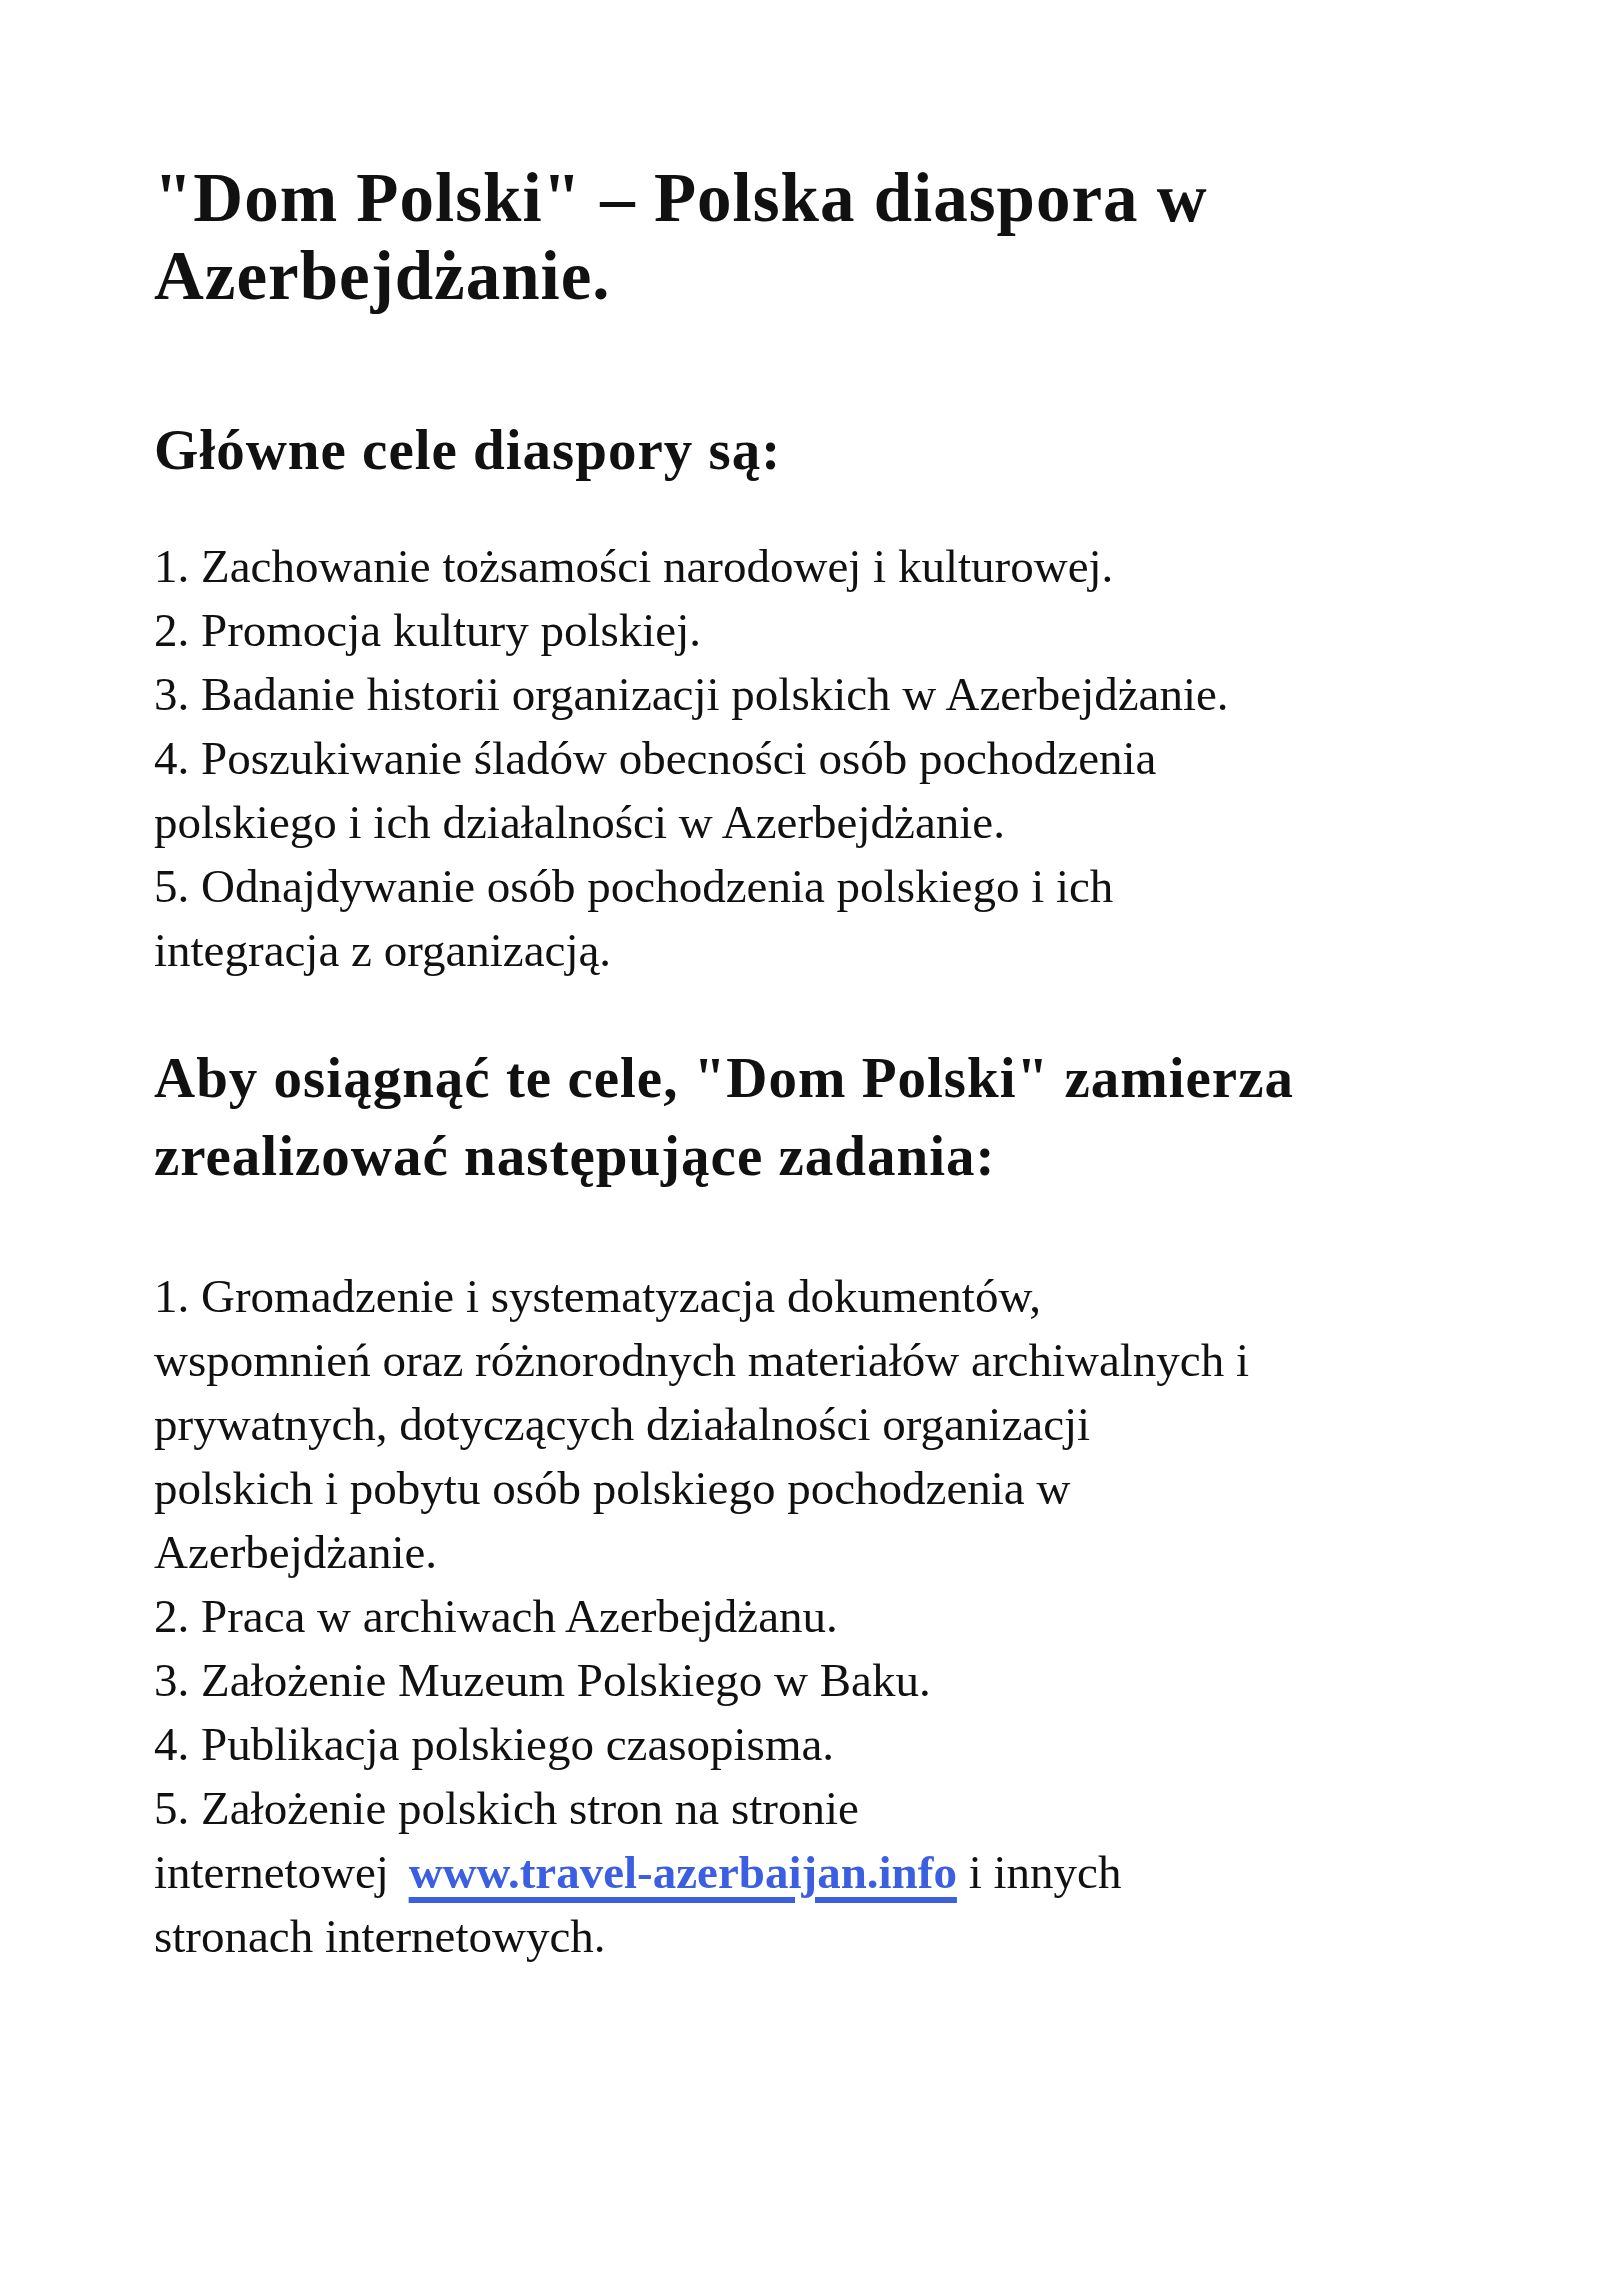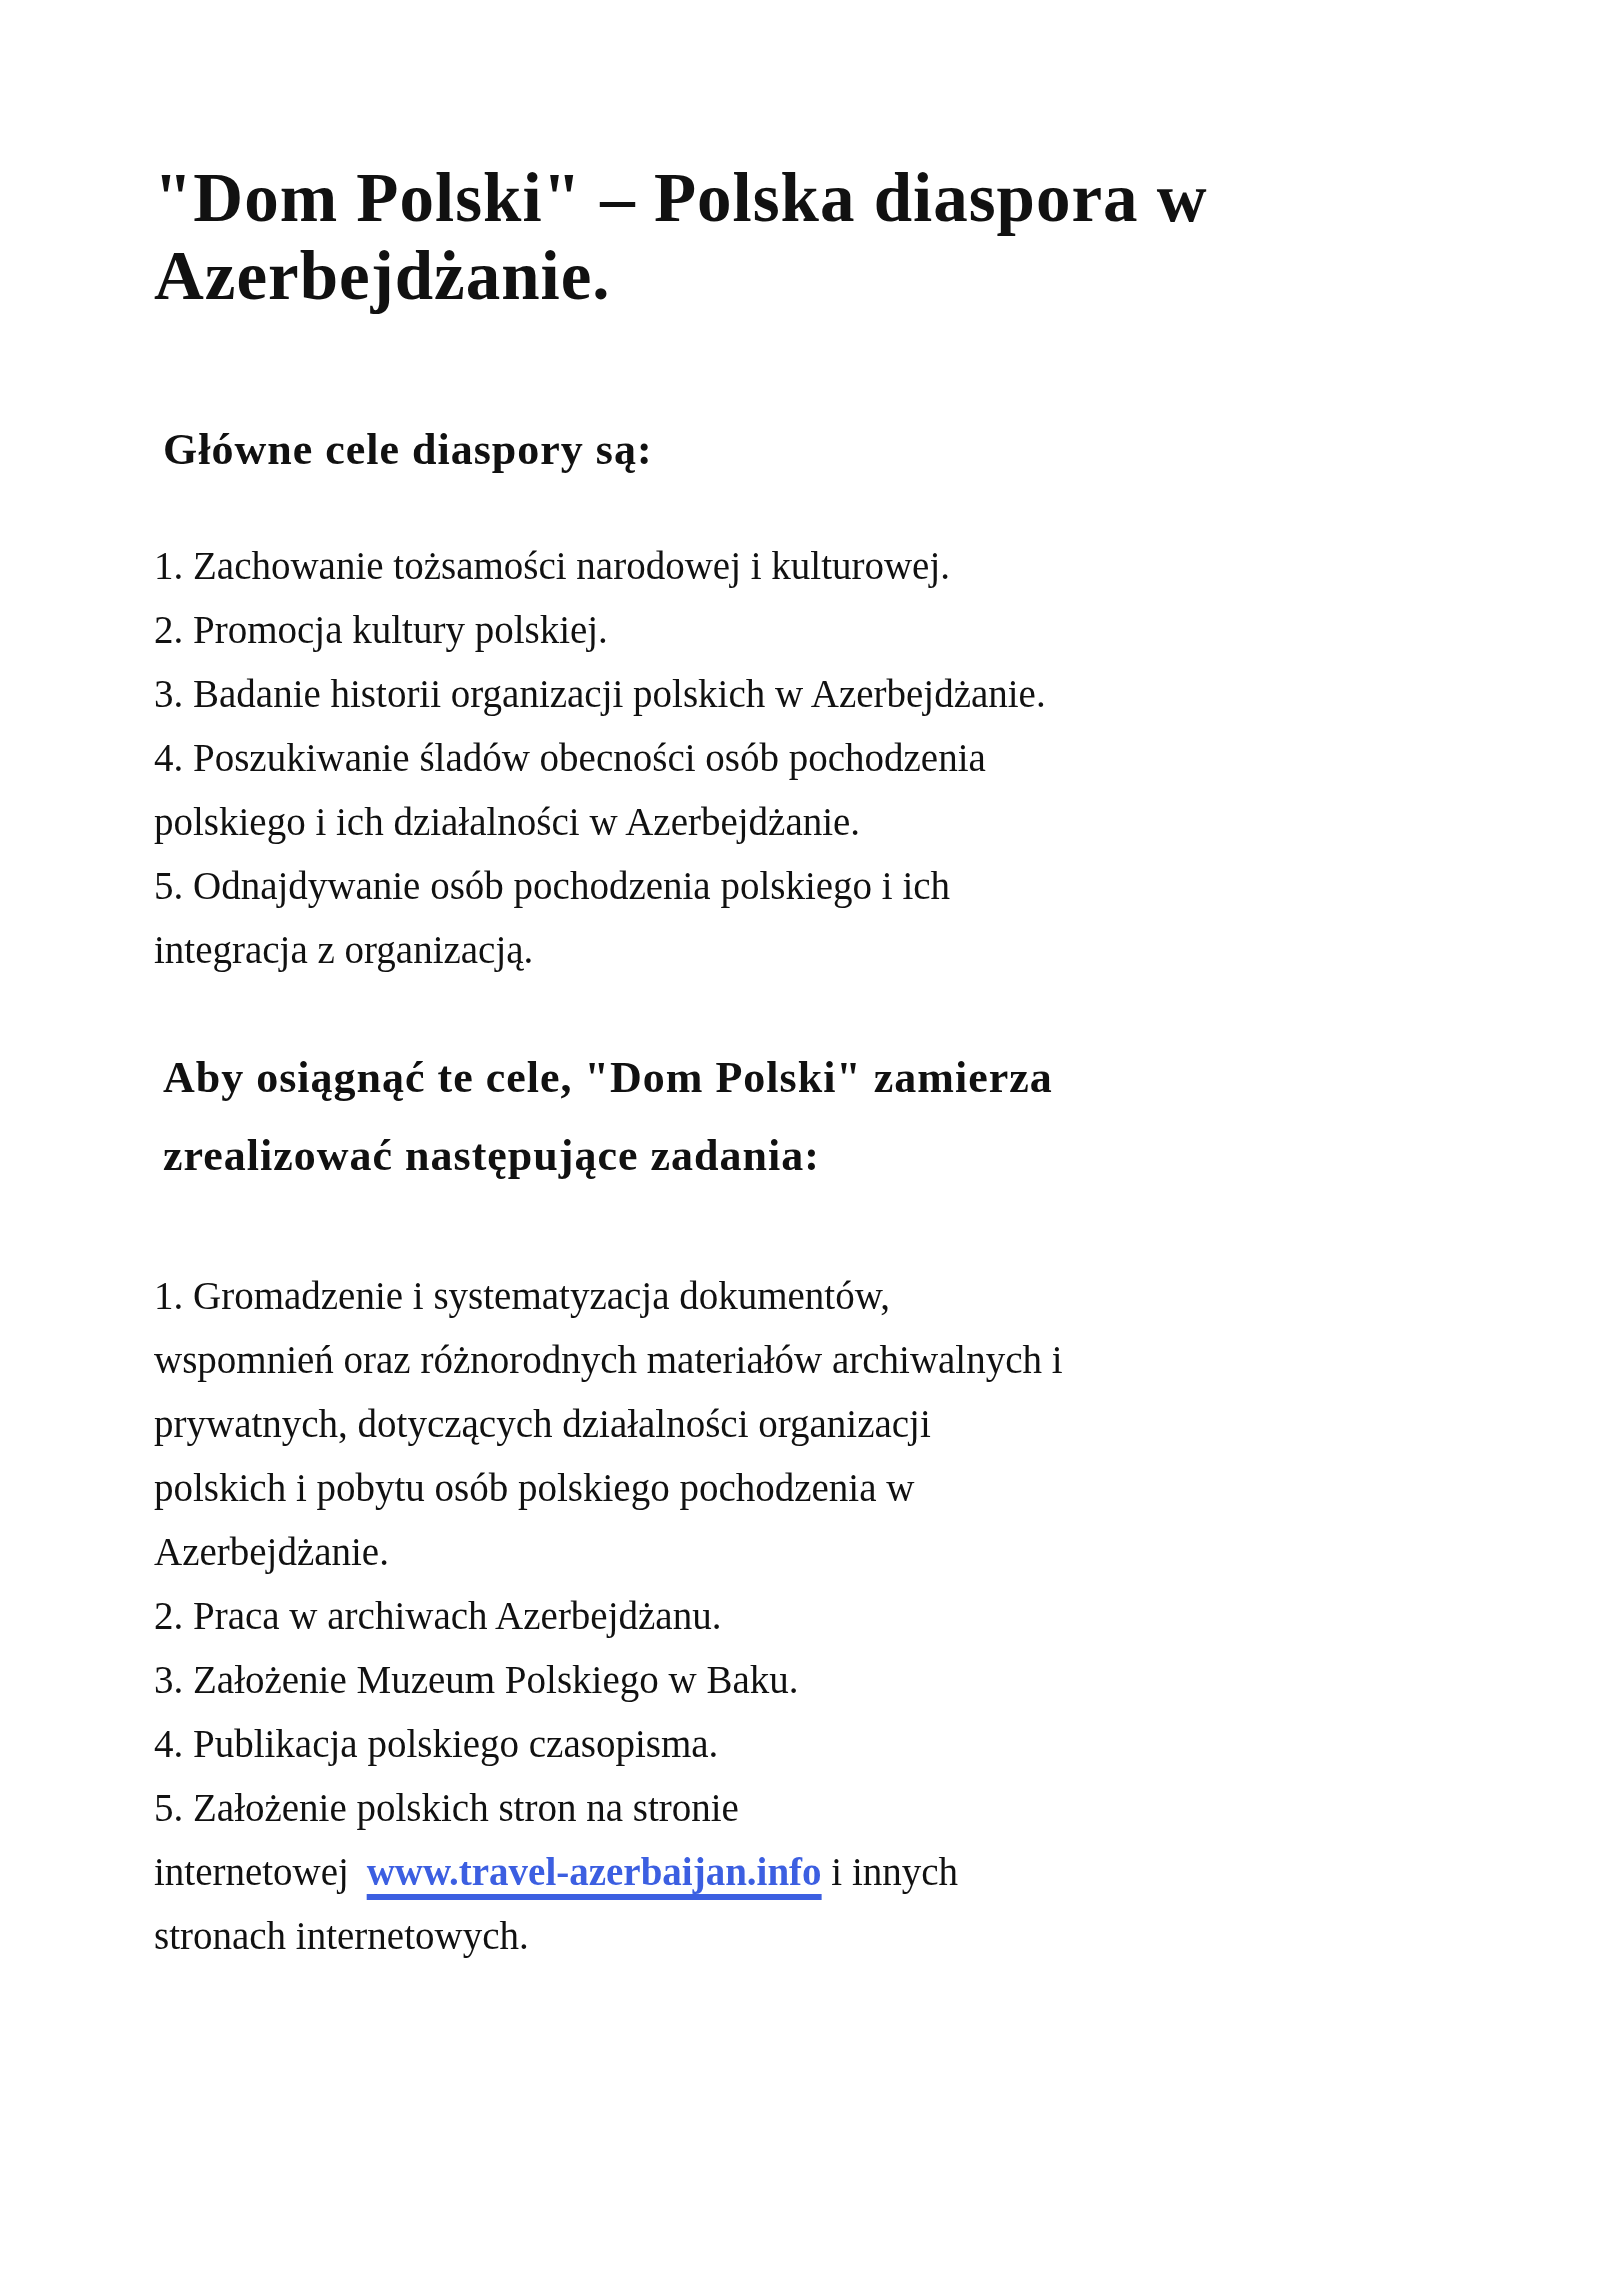--- a/index.html
+++ b/index.html
@@ -24,36 +24,36 @@
   }
   .doc-title {
     font-size: 69px;
     line-height: 78px;
     font-weight: bold;
     margin: 0 0 96px 0;
     white-space: pre-line;
     letter-spacing: 1px;
   }
   .section-heading {
-    font-size: 44px;
+    font-size: 57px;
     line-height: 78px;
     font-weight: bold;
-    margin: 9px;
+    margin: 0;
     white-space: pre-line;
     letter-spacing: 1px;
   }
   .heading-goals {
     margin-bottom: 45px;
   }
   .heading-tasks {
     margin-top: 57px;
     margin-bottom: 69px;
   }
   .body-text {
-    font-size: 39px;
+    font-size: 47px;
     line-height: 64px;
     margin: 0;
     white-space: pre-line;
   }
   .web-link {
     color: #3c5fe1;
     font-weight: bold;
     text-decoration: underline;
     text-decoration-color: #3c5fe1;
     text-decoration-thickness: 5.9px;

